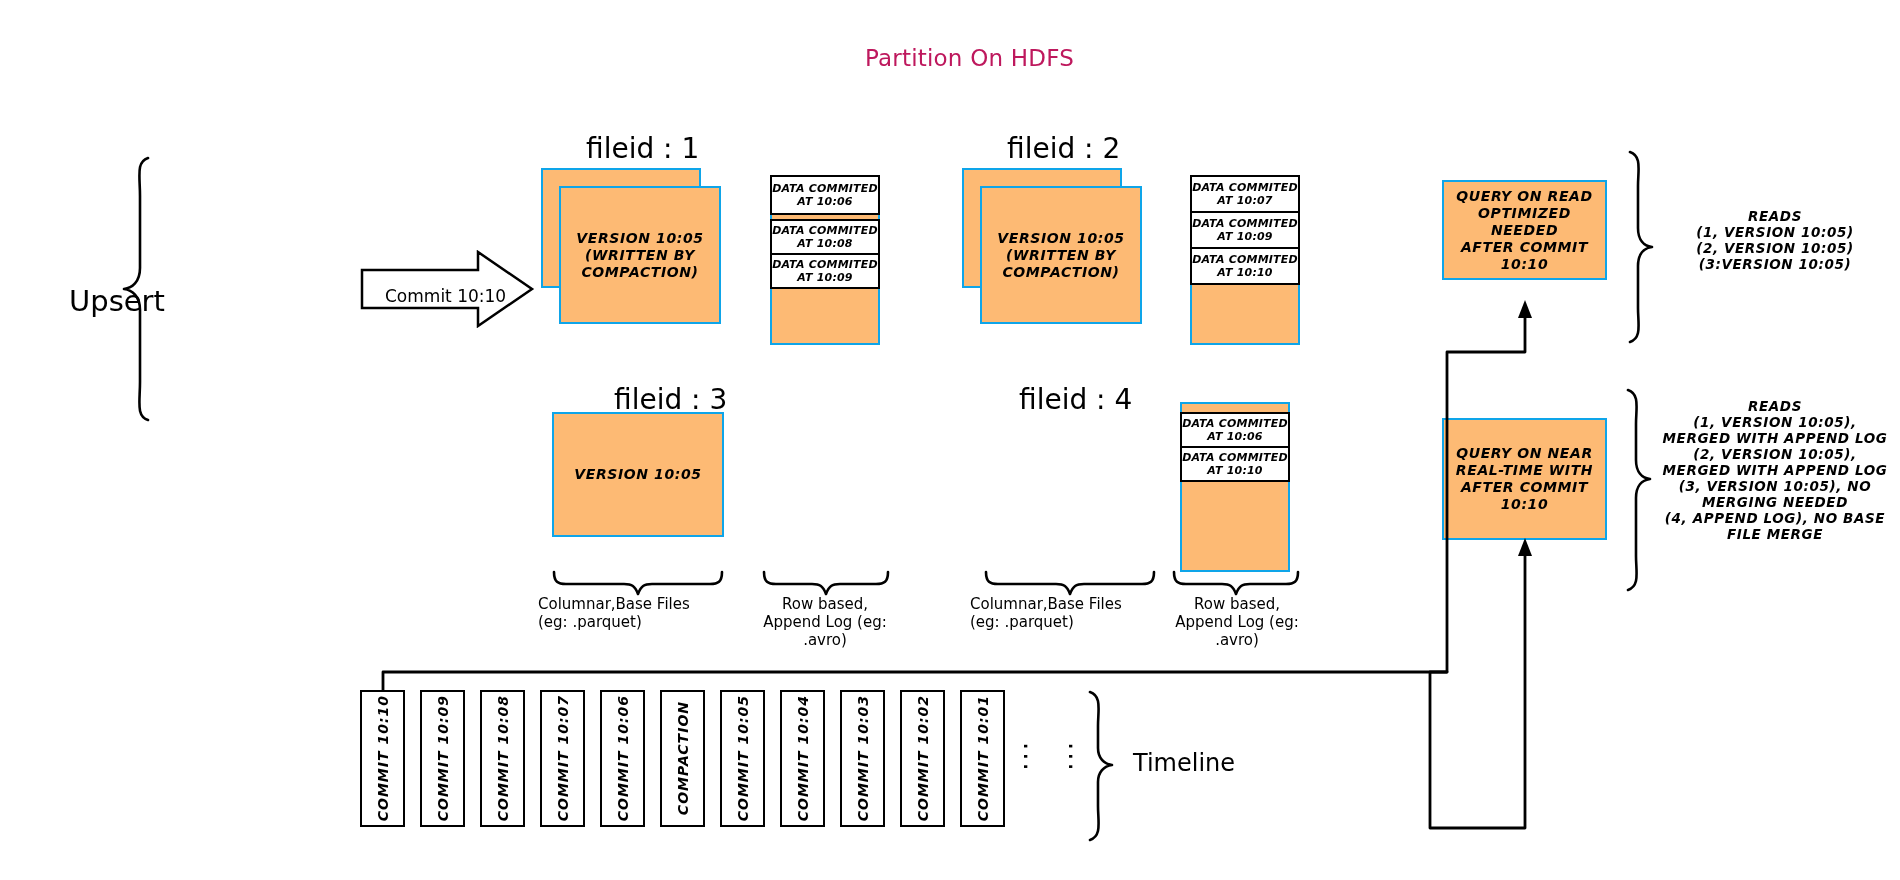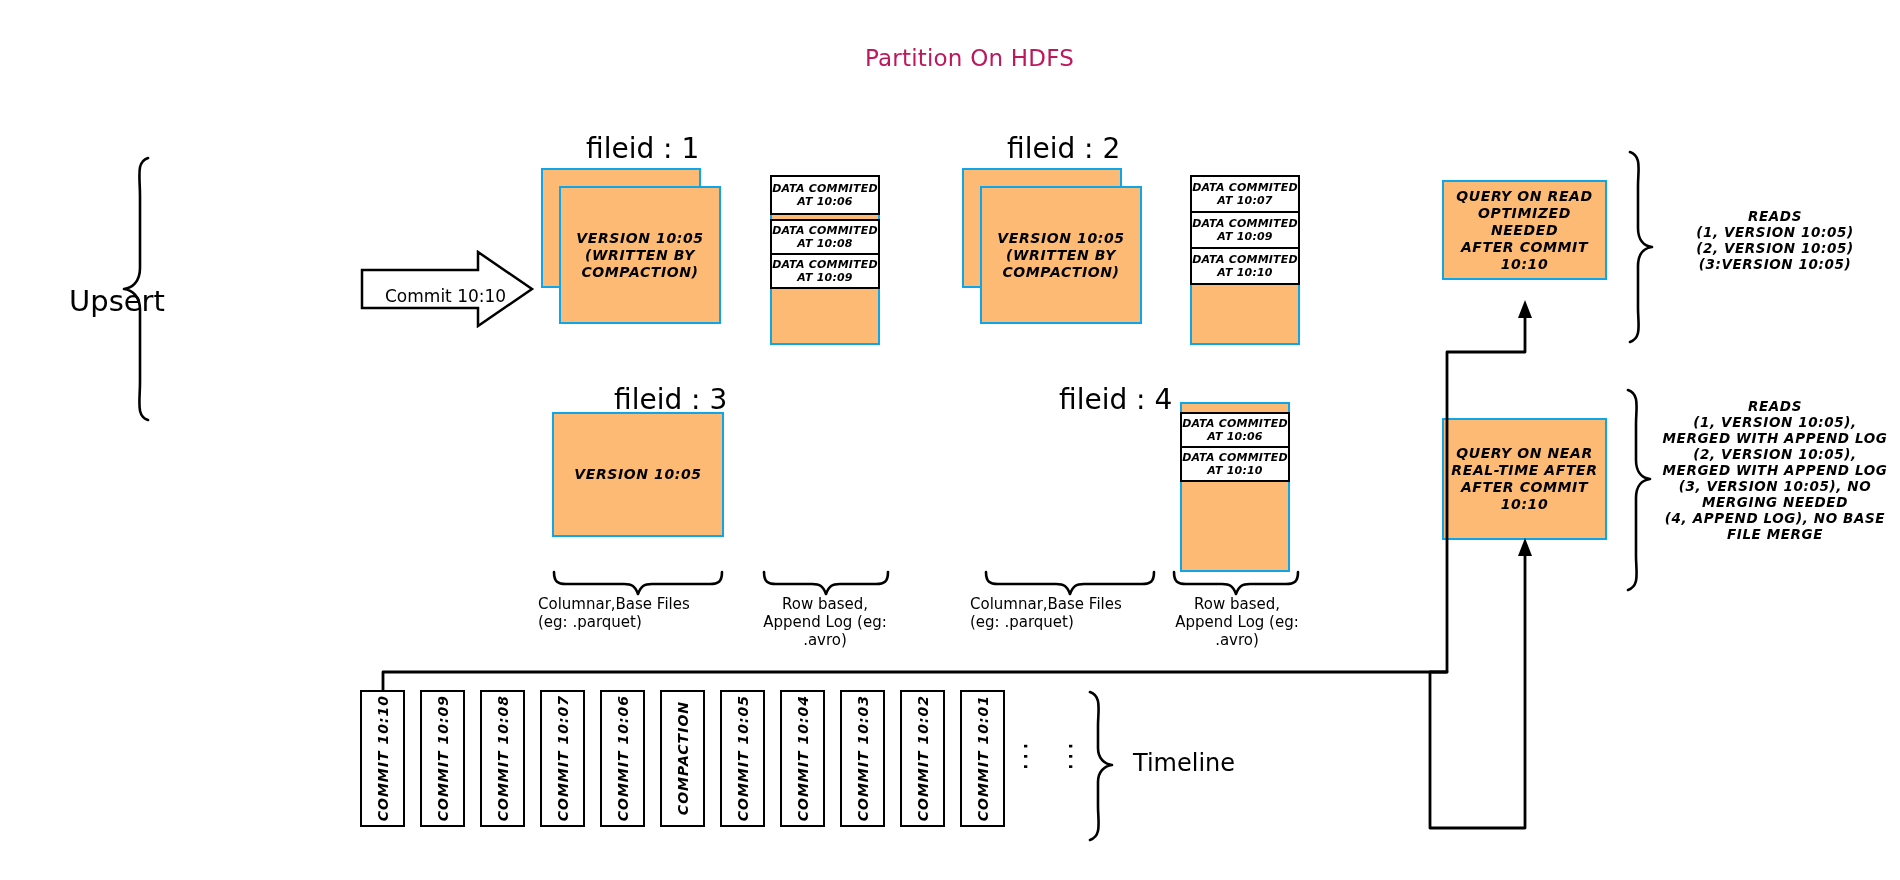--- a/index.html
+++ b/index.html
@@ -177,21 +177,21 @@
       <span class="bold-caps sm">DATA COMMITED</span>
       <span class="bold-caps sm">AT 10:10</span>
     </div>
   </div>
 
   <div class="abs label-plain" style="left:614px; top:383px;">fileid : 3</div>
   <div class="abs box" style="left:552px; top:412px; width:172px; height:125px;">
     <span class="bold-caps">VERSION 10:05</span>
   </div>
 
-  <div class="abs label-plain" style="left:1059px; top:383px;">fileid : 4</div>
+  <div class="abs label-plain" style="left:1019px; top:383px;">fileid : 4</div>
 
   <div class="abs box" style="left:1180px; top:402px; width:110px; height:170px; display:block;">
     <div class="logcell" style="left:-2px; top:8px; width:110px; height:36px; flex-direction:column;">
       <span class="bold-caps sm">DATA COMMITED</span>
       <span class="bold-caps sm">AT 10:06</span>
     </div>
     <div class="logcell" style="left:-2px; top:42px; width:110px; height:36px; flex-direction:column;">
       <span class="bold-caps sm">DATA COMMITED</span>
       <span class="bold-caps sm">AT 10:10</span>
     </div>
@@ -221,21 +221,21 @@
 
   <div class="abs box" style="left:1442px; top:180px; width:165px; height:100px; flex-direction:column;">
     <span class="bold-caps">QUERY ON READ</span>
     <span class="bold-caps">OPTIMIZED NEEDED</span>
     <span class="bold-caps">AFTER COMMIT</span>
     <span class="bold-caps">10:10</span>
   </div>
 
   <div class="abs box" style="left:1442px; top:418px; width:165px; height:122px; flex-direction:column;">
     <span class="bold-caps">QUERY ON NEAR</span>
-    <span class="bold-caps">REAL-TIME AFTER</span>
+    <span class="bold-caps">REAL-TIME WITH</span>
     <span class="bold-caps">AFTER COMMIT</span>
     <span class="bold-caps">10:10</span>
   </div>
 
   <div class="abs" style="left:1650px; top:208px; width:250px;">
     <div class="bold-caps reads">READS</div>
     <div class="bold-caps reads">(1, VERSION 10:05)</div>
     <div class="bold-caps reads">(2, VERSION 10:05)</div>
     <div class="bold-caps reads">(3:VERSION 10:05)</div>
   </div>

